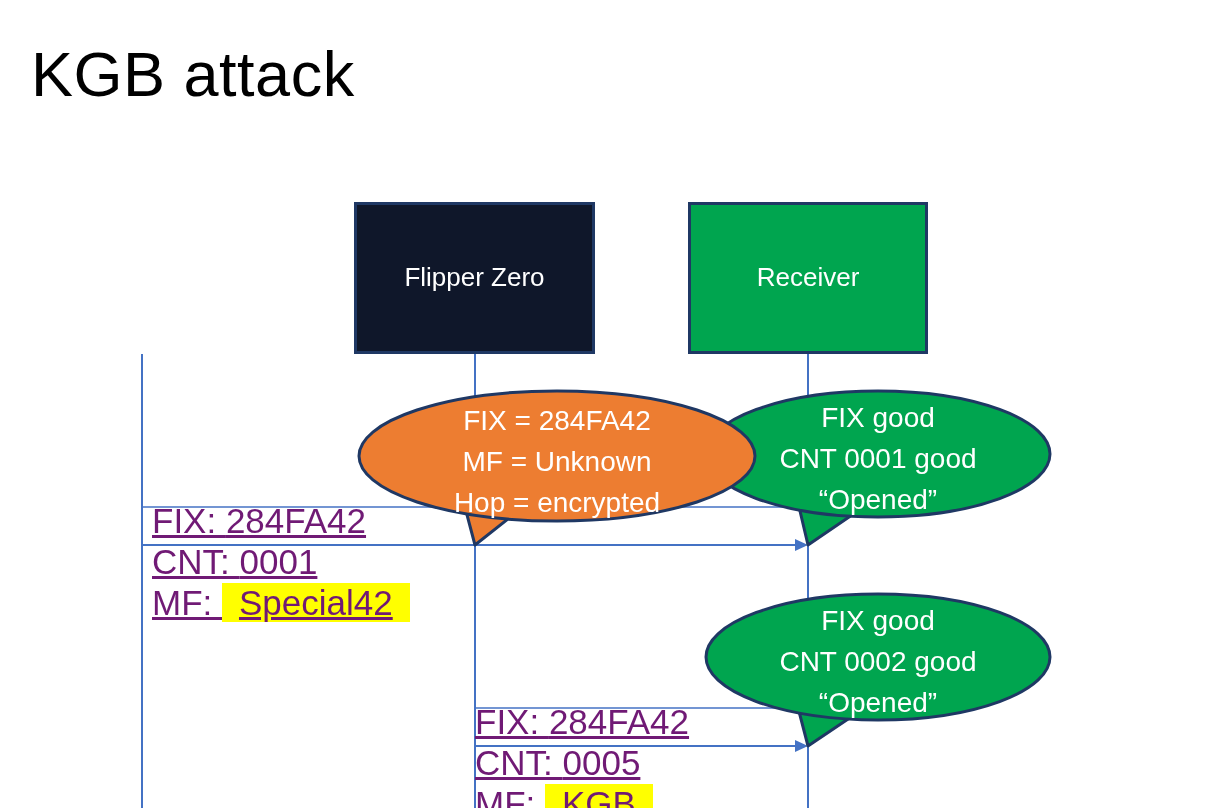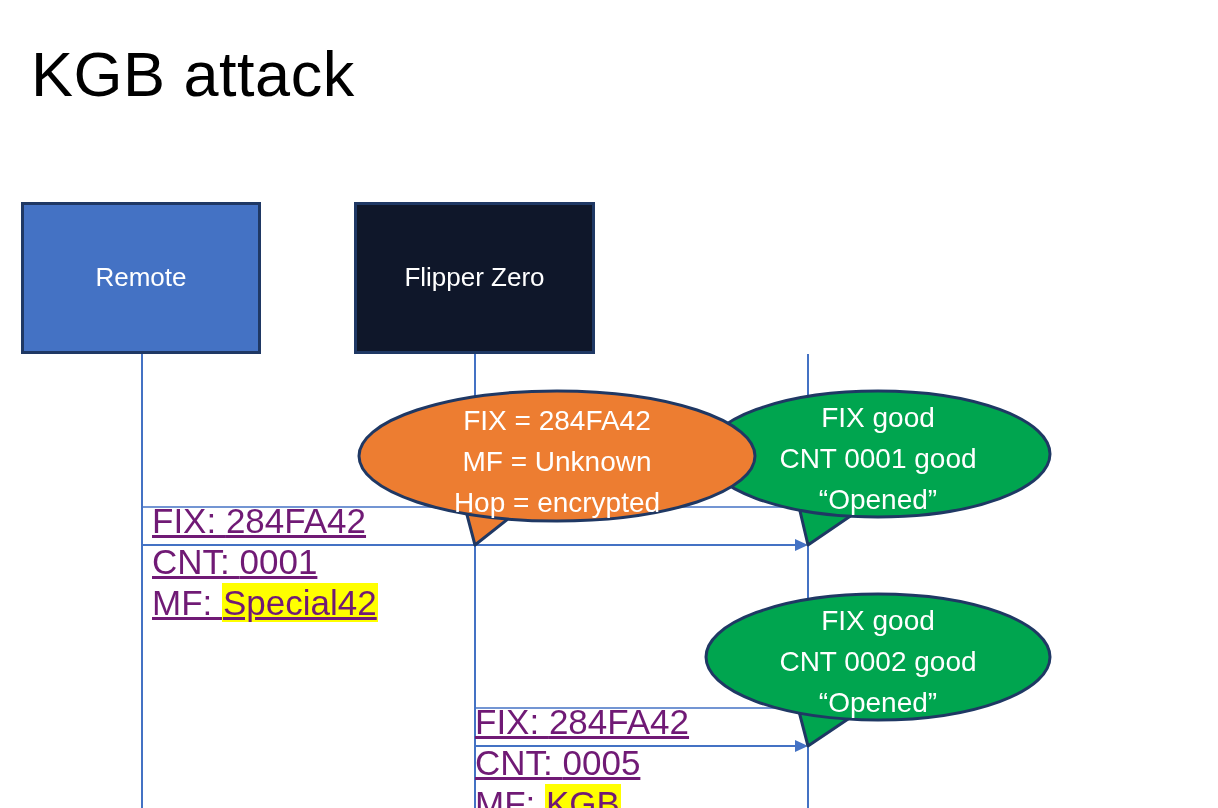--- a/index.html
+++ b/index.html
@@ -66,21 +66,21 @@
     color: #701a75;
     font-size: 35px;
     font-weight: 400;
     line-height: 41px;
     white-space: nowrap;
     text-decoration: underline;
   }
   .msg-line { display: block; }
   .hl {
     background: #FFFF00;
-    padding: 0 1px;
+    padding: 0 17px;
   }
 
   
   .bubble-text {
     position: absolute;
     color: #ffffff;
     font-size: 28px;
     font-weight: 400;
     line-height: 41px;
     text-align: center;
@@ -124,28 +124,28 @@
       <path d="M 808,511 L 796,460 L 880,466 L 915,438 Z" fill="#00A54F" stroke="#1F3864" stroke-width="3" stroke-linejoin="round"></path>
       <ellipse cx="878" cy="420" rx="172" ry="63" fill="#00A54F" stroke="#1F3864" stroke-width="3"></ellipse>
     </g>
 
     <g>
       <path d="M 475,511 L 462,462 L 535,468 L 565,440 Z" fill="#ED7D31" stroke="#1F3864" stroke-width="3" stroke-linejoin="round"></path>
       <ellipse cx="557" cy="422" rx="198" ry="65" fill="#ED7D31" stroke="#1F3864" stroke-width="3"></ellipse>
     </g>
   </svg>
 
-  <div class="actor-box" style="left:21px; top:168px; width:240px; height:152px; background:#4472C4;">
-    <span class="actor-label">Remote</span>
-  </div>
 
   <div class="actor-box" style="left:354px; top:168px; width:241px; height:152px; background:#0f172a;">
     <span class="actor-label">Flipper Zero</span>
   </div>
 
+  <div class="actor-box" style="left:688px; top:168px; width:240px; height:152px; background:#00A54F;">
+    <span class="actor-label">Receiver</span>
+  </div>
 
   <div class="bubble-text" style="left:357px; top:366px; width:400px;">
     <span class="msg-line">FIX = 284FA42</span>
     <span class="msg-line">MF = Unknown</span>
     <span class="msg-line">Hop = encrypted</span>
   </div>
 
   <div class="bubble-text" style="left:706px; top:363px; width:344px;">
     <span class="msg-line">FIX good</span>
     <span class="msg-line">CNT 0001 good</span>

